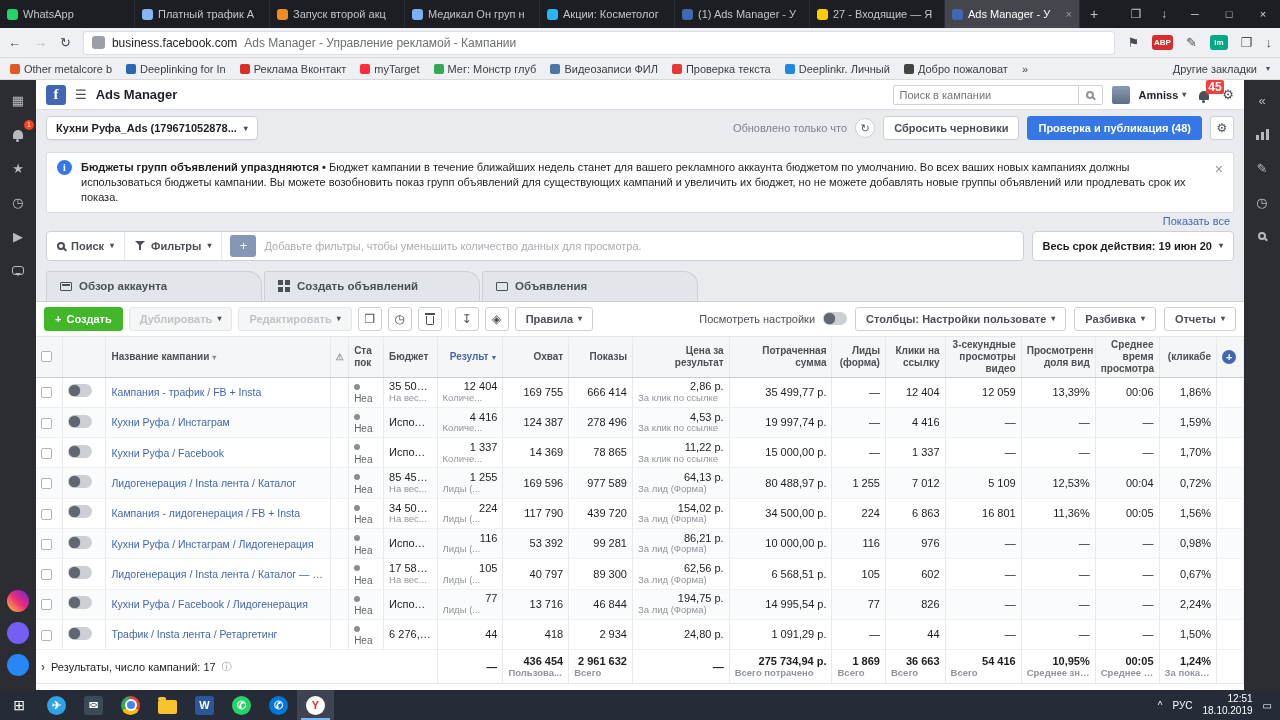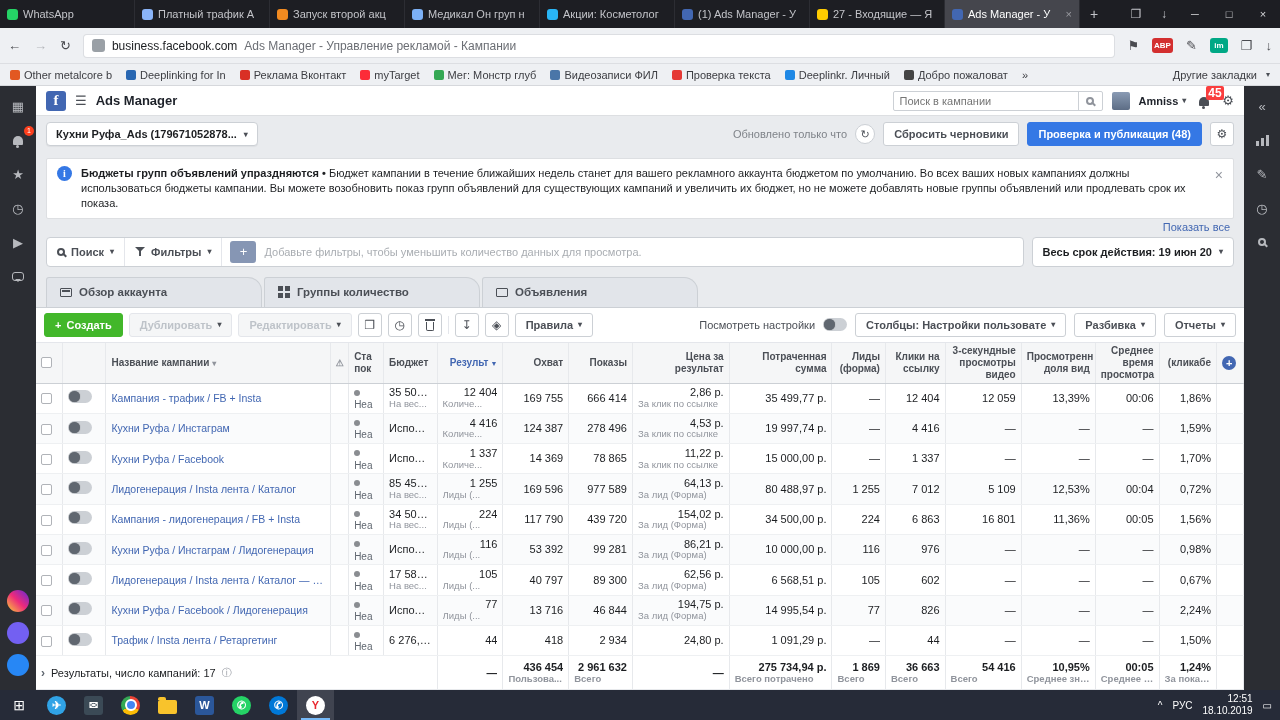--- a/index.html
+++ b/index.html
@@ -47,21 +47,21 @@
 .tab.active{background:#45464d;color:#fff}
 .fav{width:11px;height:11px;border-radius:3px;flex:none}
 .tab-label{white-space:nowrap;overflow:hidden;text-overflow:ellipsis;flex:1}
 .tab-close{flex:none;color:#9a9ba1}
 .tab-new{width:28px;display:flex;align-items:center;justify-content:center;font-size:14px}
 .strip-right{margin-left:auto;display:flex;align-items:center}
 .strip-btn{width:28px;text-align:center;font-size:12px}
 .winbtn{width:34px;text-align:center;font-size:11px;line-height:28px;color:#d6d7da}
 
 
-.addressbar{height:36px;background:#eef0f3;display:flex;align-items:center;padding:0 8px;gap:13px;border-bottom:1px solid #dcdee2;flex:none}
+.addressbar{height:30px;background:#eef0f3;display:flex;align-items:center;padding:0 8px;gap:13px;border-bottom:1px solid #dcdee2;flex:none}
 .nav{color:#4a4b50;font-size:13px}
 .nav.dim{color:#b4b6bb}
 .urlbox{flex:1;height:22px;background:#fff;border-radius:3px;display:flex;align-items:center;padding:0 8px;gap:7px;font-size:12px;box-shadow:0 0 0 1px #dcdee2;min-width:0}
 .site-badge{width:13px;height:13px;background:#9aa0a6;border-radius:3px;flex:none}
 .url-host{color:#1c1e21}
 .url-title{color:#6b6e74;white-space:nowrap;overflow:hidden;text-overflow:ellipsis}
 .mini-badge{height:15px;min-width:18px;border-radius:3px;color:#fff;font-size:8px;font-weight:bold;display:flex;align-items:center;justify-content:center;padding:0 2px}
 .mini-badge.abp{background:#d32f2f}
 .mini-badge.im{background:#00a885}
 .bookmarksbar{height:22px;background:#eef0f3;display:flex;align-items:center;padding:0 10px;gap:14px;font-size:11px;color:#3c3d42;border-bottom:1px solid #d6d8dc;flex:none;overflow:hidden}
@@ -387,21 +387,21 @@
             <span class="icon-card"></span>
             <span class="am-tab-label">Обзор аккаунта</span>
           </div>
           <div class="am-tab">
             <span class="icon-grid4">
               <i></i>
               <i></i>
               <i></i>
               <i></i>
             </span>
-            <span class="am-tab-label">Группы количество</span>
+            <span class="am-tab-label">Создать объявлений</span>
           </div>
           <div class="am-tab">
             <span class="icon-adrect"></span>
             <span class="am-tab-label">Объявления</span>
           </div>
         </div>
 
       <div class="panel">
         <div class="toolbar">
           <span class="btn btn-green">

